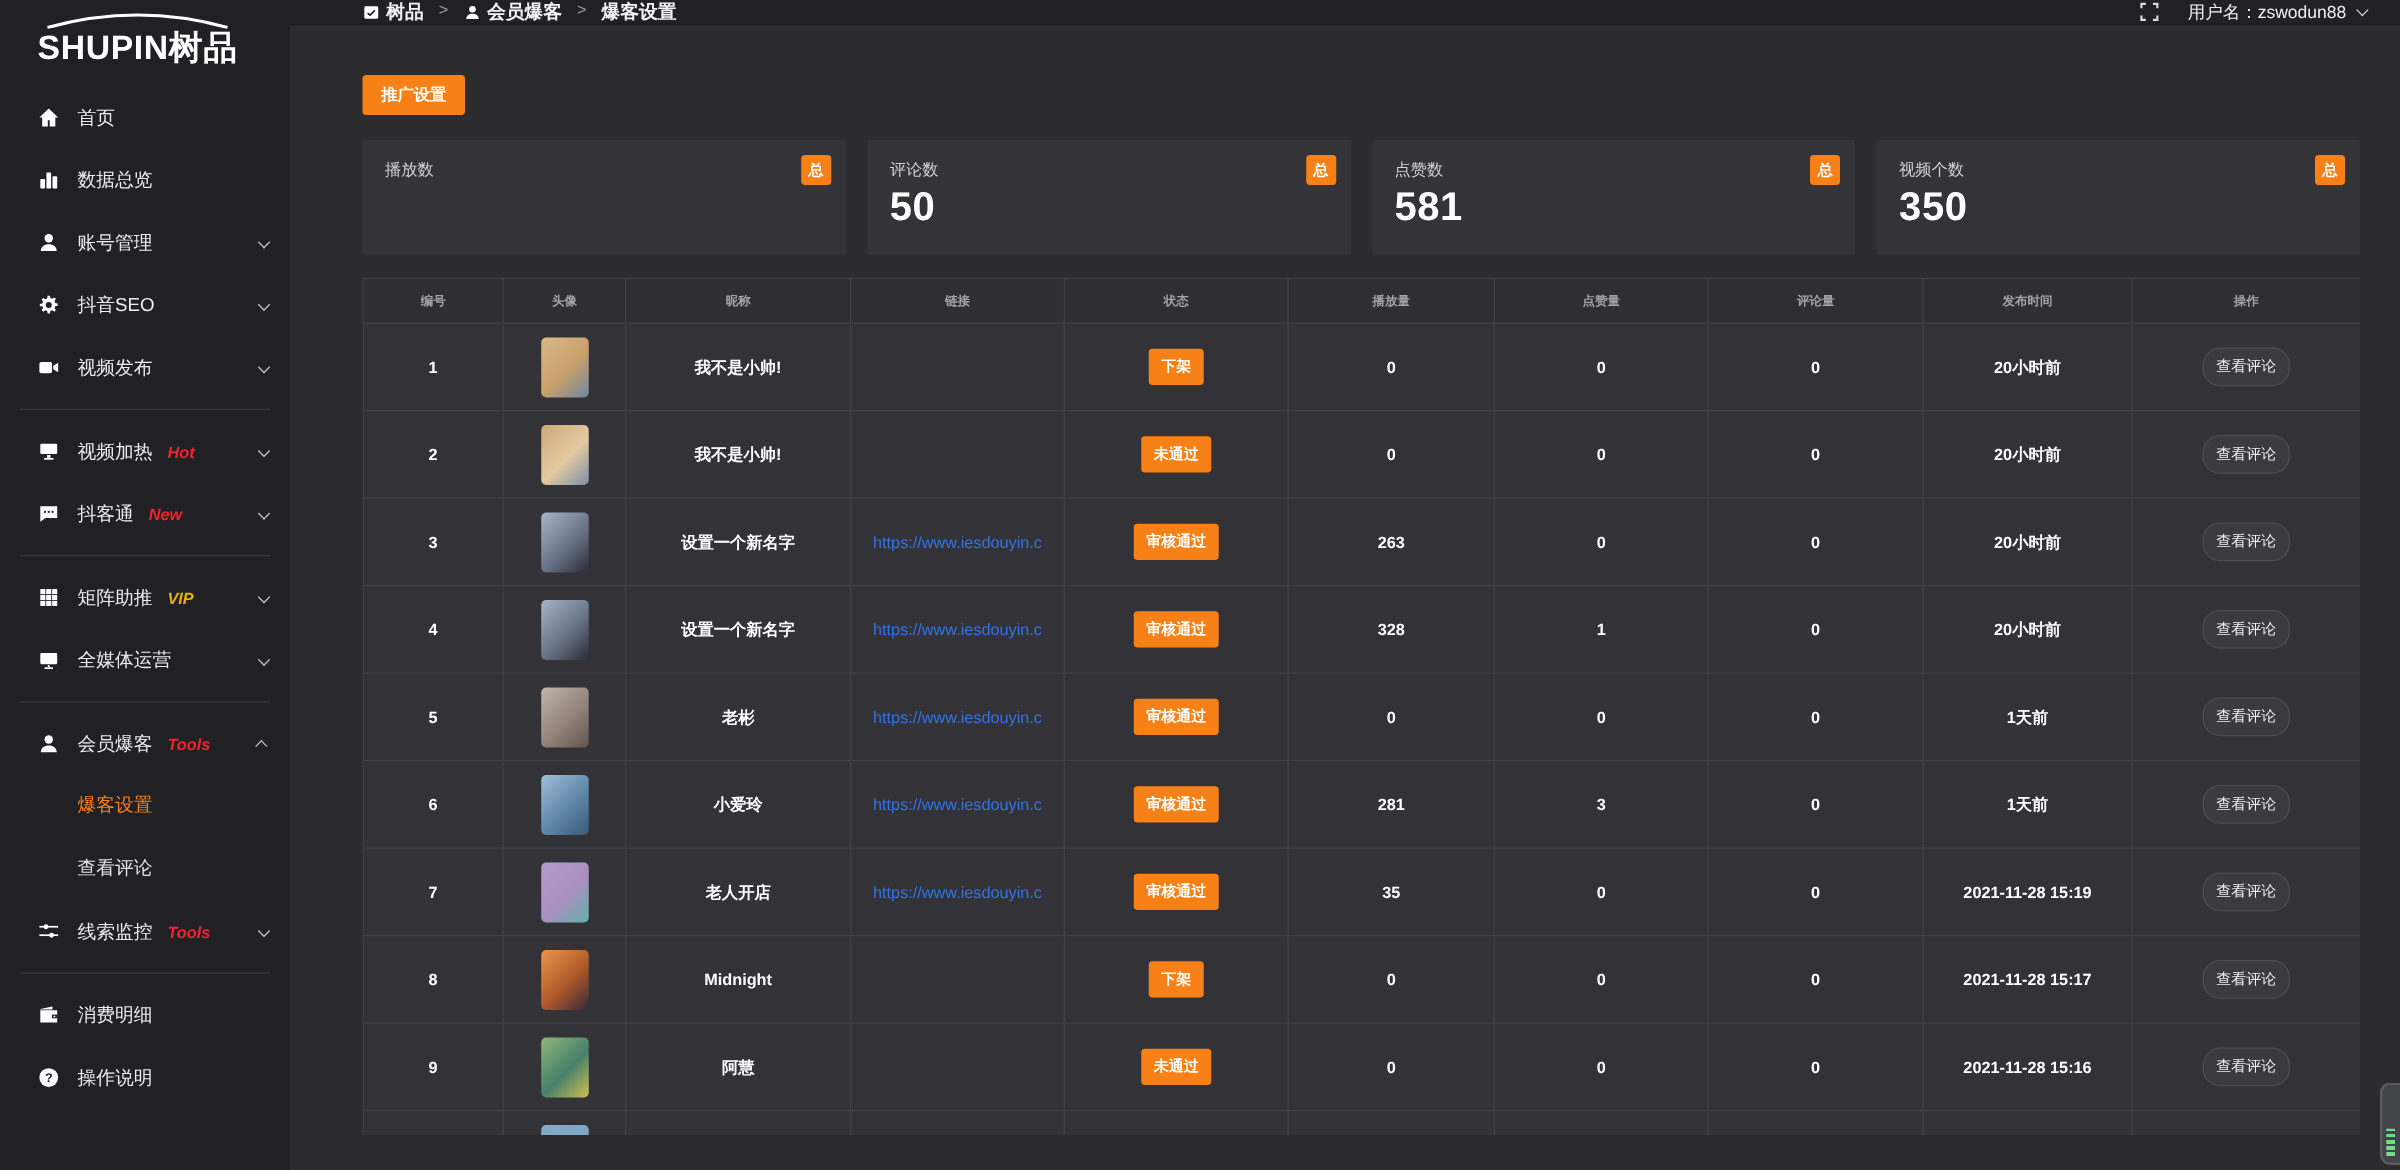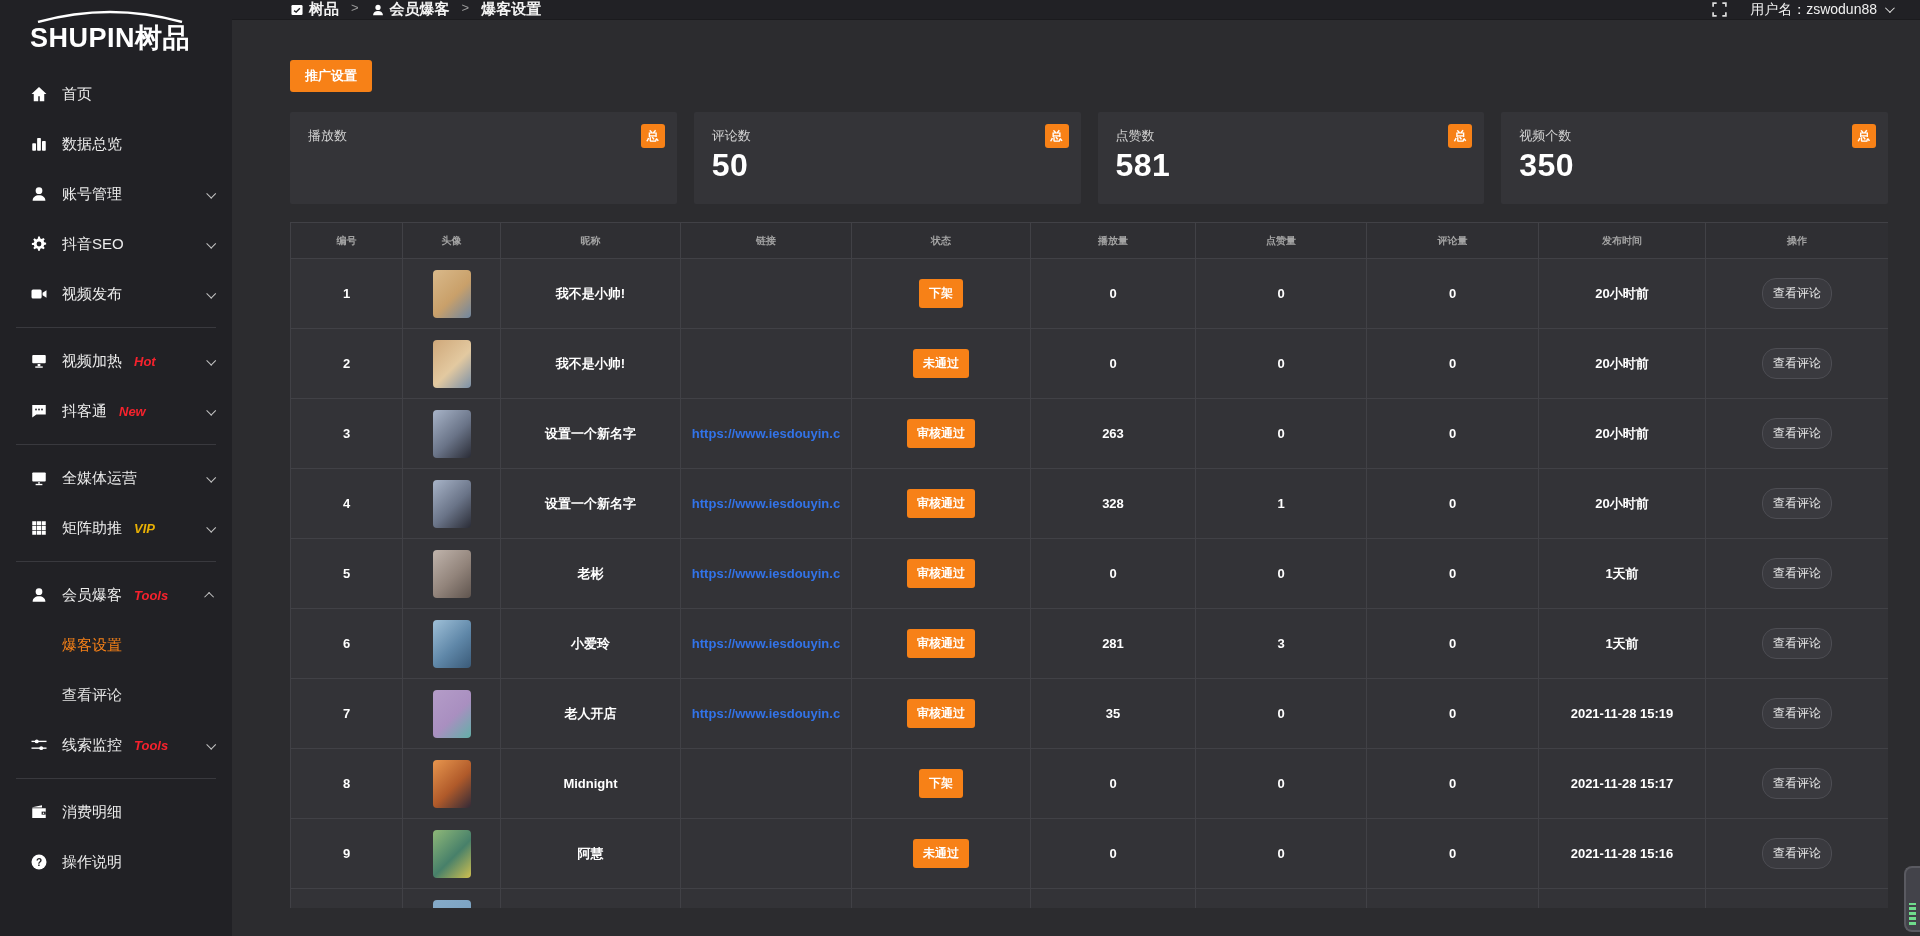--- a/index.html
+++ b/index.html
@@ -66,21 +66,21 @@
   .table-clip{margin-top:18px;height:686px;overflow:hidden;}
   table{width:100%;border-collapse:collapse;table-layout:fixed;background:#333337;}
   th,td{border:1px solid var(--border);padding:0;}
   th{background:var(--bg-header-row);height:36px;font-size:10px;font-weight:700;color:#a3a3a3;}
   td{height:70px;text-align:center;font-size:13px;font-weight:700;color:#fff;}
   th:nth-child(1){width:112px}th:nth-child(2){width:98px}th:nth-child(3){width:180px}
   th:nth-child(4){width:171px}th:nth-child(5){width:179px}th:nth-child(6){width:165px}
   th:nth-child(7){width:171px}th:nth-child(8){width:172px}th:nth-child(9){width:167px}
   th:nth-child(10){width:183px}
   .avatar{width:38px;height:48px;border-radius:4px;margin:0 auto;}
-  .link{color:var(--link);font-weight:700;text-decoration:none;display:block;white-space:nowrap;overflow:hidden;padding:0 5px;cursor:pointer;}
+  .link{color:var(--link);font-weight:400;text-decoration:none;display:block;white-space:nowrap;overflow:hidden;padding:0 5px;cursor:pointer;}
   .status{display:inline-block;background:var(--accent);color:#fff;font-size:12px;font-weight:700;padding:6px 10px;border-radius:3px;cursor:pointer;}
   .view-btn{background:#3a3a3f;border:1px solid #4d4d53;color:#eee;font-size:12px;padding:6px 10px;border-radius:14px;cursor:pointer;font-family:inherit;}
 
   .float-widget{position:absolute;right:0;top:866px;width:16px;height:66px;background:#43434a;border:2px solid #5a5a61;border-right:none;border-radius:8px 0 0 8px;cursor:pointer;}
   .eq{position:absolute;left:3px;bottom:5px;width:7px;height:22px;background:repeating-linear-gradient(to top,#6fdc8c 0 3px,transparent 3px 5px);}
 </style>
 </head>
 <body>
 
 <div class="app">
@@ -163,49 +163,49 @@
                 <circle cx="12" cy="10" r="1.2"></circle>
                 <circle cx="16" cy="10" r="1.2"></circle>
               </g>
             </svg>
           </span>
           <span class="s-label">抖客通</span>
           <span class="s-badge" style="color: rgb(245, 34, 45);">New</span>
           <span class="chev"></span>
         </div>
         <div class="side-divider"></div>
-        <div class="side-item">
-          <span class="s-icon">
-            <svg viewBox="0 0 24 24" fill="#fff">
-              <rect x="3" y="4.5" width="18" height="12" rx="1.2"></rect>
-              <rect x="11" y="17.5" width="2" height="2.2"></rect>
-              <rect x="7.5" y="19.8" width="9" height="1.8"></rect>
-            </svg>
-          </span>
-          <span class="s-label">全媒体运营</span>
-          <span class="chev"></span>
-        </div>
         <div class="side-item">
           <span class="s-icon">
             <svg viewBox="0 0 24 24" fill="#fff">
               <g>
                 <rect x="3" y="3" width="5.4" height="5.4"></rect>
                 <rect x="9.3" y="3" width="5.4" height="5.4"></rect>
                 <rect x="15.6" y="3" width="5.4" height="5.4"></rect>
                 <rect x="3" y="9.3" width="5.4" height="5.4"></rect>
                 <rect x="9.3" y="9.3" width="5.4" height="5.4"></rect>
                 <rect x="15.6" y="9.3" width="5.4" height="5.4"></rect>
                 <rect x="3" y="15.6" width="5.4" height="5.4"></rect>
                 <rect x="9.3" y="15.6" width="5.4" height="5.4"></rect>
                 <rect x="15.6" y="15.6" width="5.4" height="5.4"></rect>
               </g>
             </svg>
           </span>
           <span class="s-label">矩阵助推</span>
           <span class="s-badge" style="color: rgb(232, 176, 4);">VIP</span>
+          <span class="chev"></span>
+        </div>
+        <div class="side-item">
+          <span class="s-icon">
+            <svg viewBox="0 0 24 24" fill="#fff">
+              <rect x="3" y="4.5" width="18" height="12" rx="1.2"></rect>
+              <rect x="11" y="17.5" width="2" height="2.2"></rect>
+              <rect x="7.5" y="19.8" width="9" height="1.8"></rect>
+            </svg>
+          </span>
+          <span class="s-label">全媒体运营</span>
           <span class="chev"></span>
         </div>
         <div class="side-divider"></div>
         <div class="side-item">
           <span class="s-icon">
             <svg viewBox="0 0 24 24" fill="#fff">
               <circle cx="12" cy="7.5" r="4.5"></circle>
               <path d="M3.5 21c0-4.6 3.8-7.2 8.5-7.2s8.5 2.6 8.5 7.2z"></path>
             </svg>
           </span>

